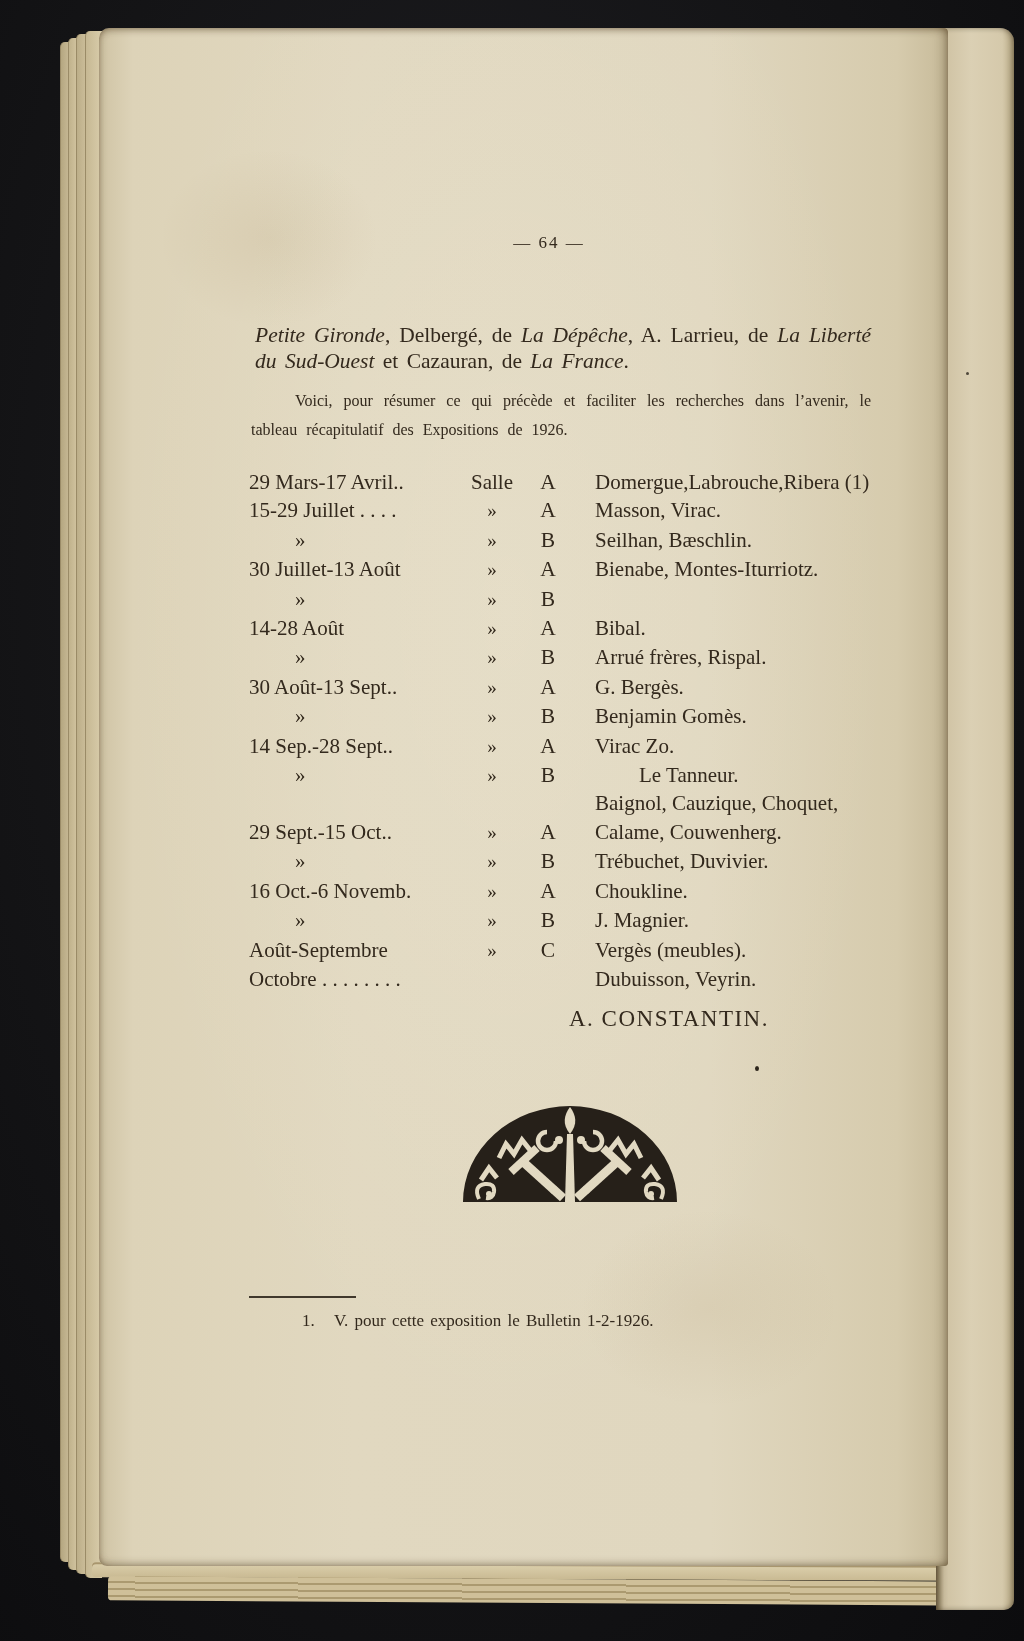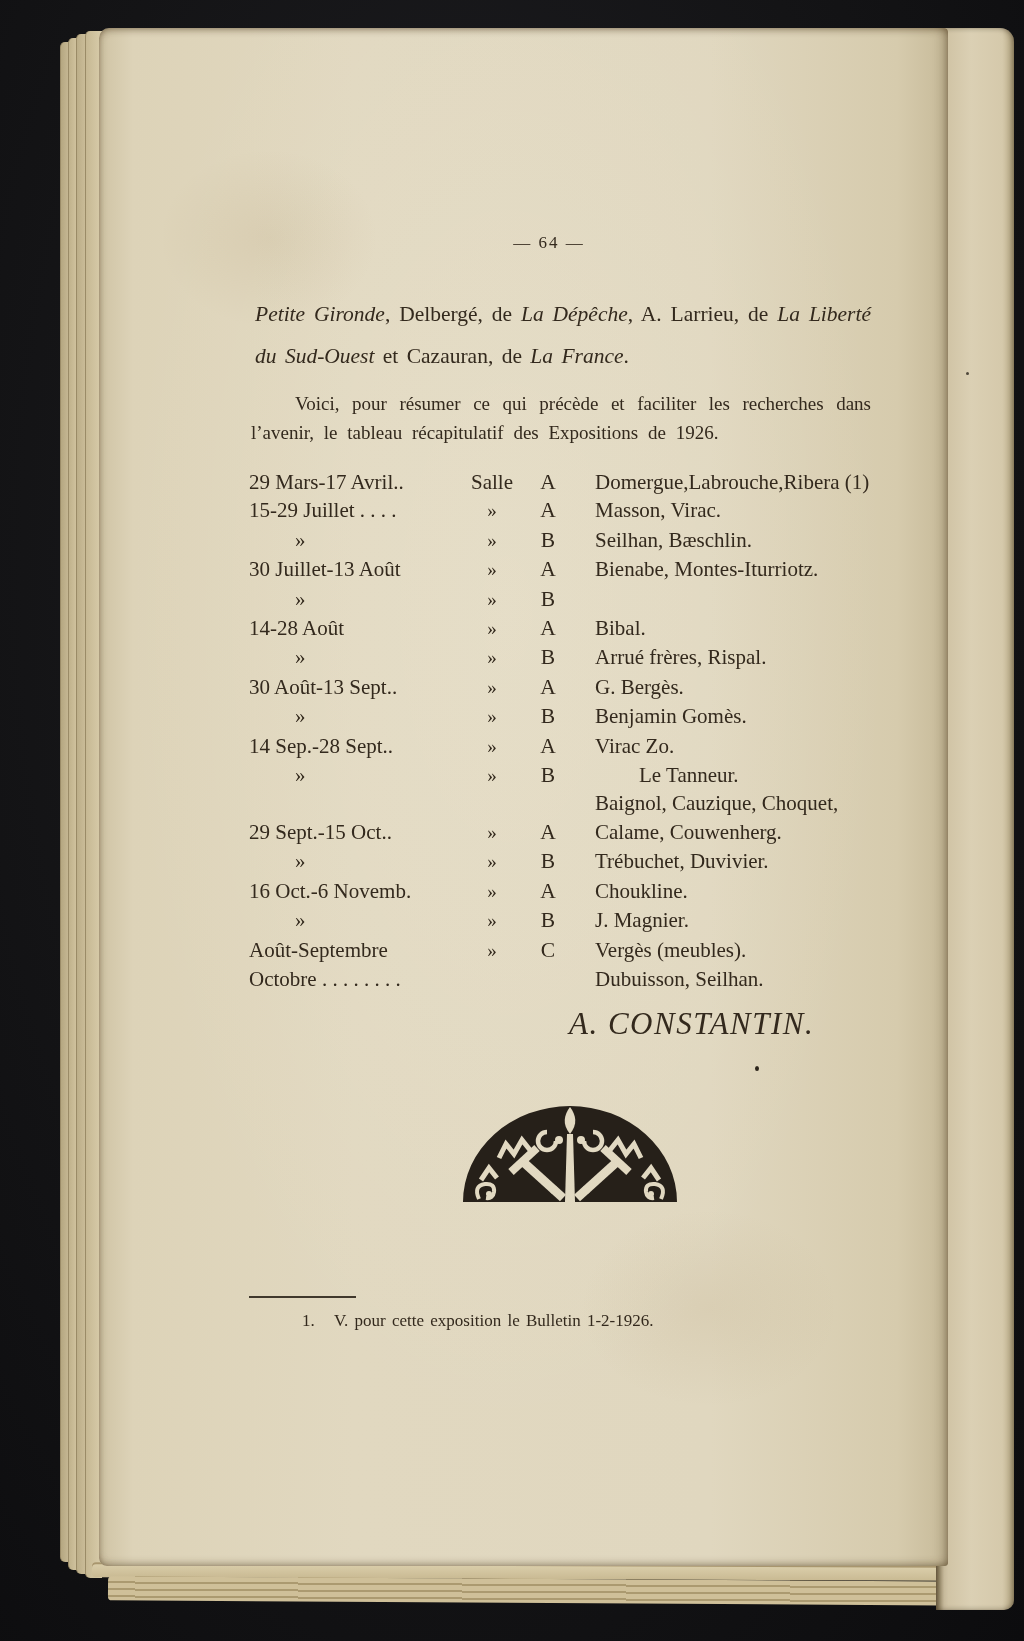--- a/index.html
+++ b/index.html
@@ -45,38 +45,38 @@
   .stain{position:absolute;border-radius:50%;pointer-events:none;}
   .stain.s1{left:60px;top:120px;width:220px;height:180px;background:radial-gradient(ellipse,rgba(150,120,70,.10),rgba(150,120,70,0) 70%);}
   .stain.s2{left:480px;top:1180px;width:260px;height:200px;background:radial-gradient(ellipse,rgba(150,120,70,.09),rgba(150,120,70,0) 70%);}
   .speck{position:absolute;background:#2c251b;border-radius:50%;}
   .speck.k1{left:656px;top:1038px;width:4px;height:5px;}
   .speck.k2{left:867px;top:346px;width:3px;height:3px;opacity:.8;}
 
   
   .pageno{position:absolute;left:150px;top:205px;width:600px;text-align:center;
     font-size:17px;letter-spacing:2px;}
-  .para1{position:absolute;left:156px;top:243px;width:616px;
-    font-size:21.5px;line-height:42px;text-align:justify;word-spacing:3px;}
+  .para1{position:absolute;left:156px;top:272px;width:616px;
+    font-size:21.5px;line-height:26px;text-align:justify;word-spacing:3px;}
   .para1 .it{font-style:italic;}
   .para2{position:absolute;left:152px;top:342px;width:620px;
-    font-size:19px;line-height:29px;text-align:justify;text-indent:44px;word-spacing:5px;}
+    font-size:16px;line-height:29px;text-align:justify;text-indent:44px;word-spacing:5px;}
 
   .expo-table{position:absolute;left:150px;top:440px;width:640px;font-size:21px;}
   .trow{display:grid;grid-template-columns:210px 46px 46px 1fr;line-height:28.4px;gap:10px;}
   .c-date{white-space:nowrap;}
   .c-date.ditto{padding-left:46px;}
   .c-salle{text-align:center;white-space:nowrap;}
   .c-salle .dit{font-size:19px;}
   .c-letter{text-align:center;font-size:21.5px;}
   .c-names{padding-left:14px;white-space:nowrap;}
   .c-names .nline{display:block;}
   .c-names .nline.cont{padding-left:44px;}
 
-  .signature{position:absolute;left:470px;top:978px;font-size:31px;letter-spacing:1.5px;white-space:nowrap;font-style:italic;}
+  .signature{position:absolute;left:470px;top:978px;font-size:23px;letter-spacing:1.5px;white-space:nowrap;}
 
   .ornament{position:absolute;left:360px;top:1074px;width:222px;height:100px;}
 
   .foot-rule{position:absolute;left:150px;top:1268px;width:107px;height:2px;background:#40382c;}
   .footnote{position:absolute;left:203px;top:1283px;font-size:17px;white-space:nowrap;word-spacing:2px;}
   .footnote .fmark{display:inline-block;width:32px;}
 </style>
 </head>
 <body>
 
@@ -230,21 +230,21 @@
           <span class="c-letter">C</span>
           <span class="c-names">
             <span class="nline">Vergès (meubles).</span>
           </span>
         </div>
         <div class="trow">
           <span class="c-date">Octobre . . . . . . . .</span>
           <span class="c-salle"><span></span></span>
           <span class="c-letter"></span>
           <span class="c-names">
-            <span class="nline">Dubuisson, Seilhan.</span>
+            <span class="nline">Dubuisson, Veyrin.</span>
           </span>
         </div>
       </div>
 
     <div class="signature">A. CONSTANTIN.</div>
 
     <svg class="ornament" viewBox="0 0 222 100" xmlns="http://www.w3.org/2000/svg">
       <defs>
         <mask id="ornHoles">
           <rect width="222" height="100" fill="#fff"></rect>

